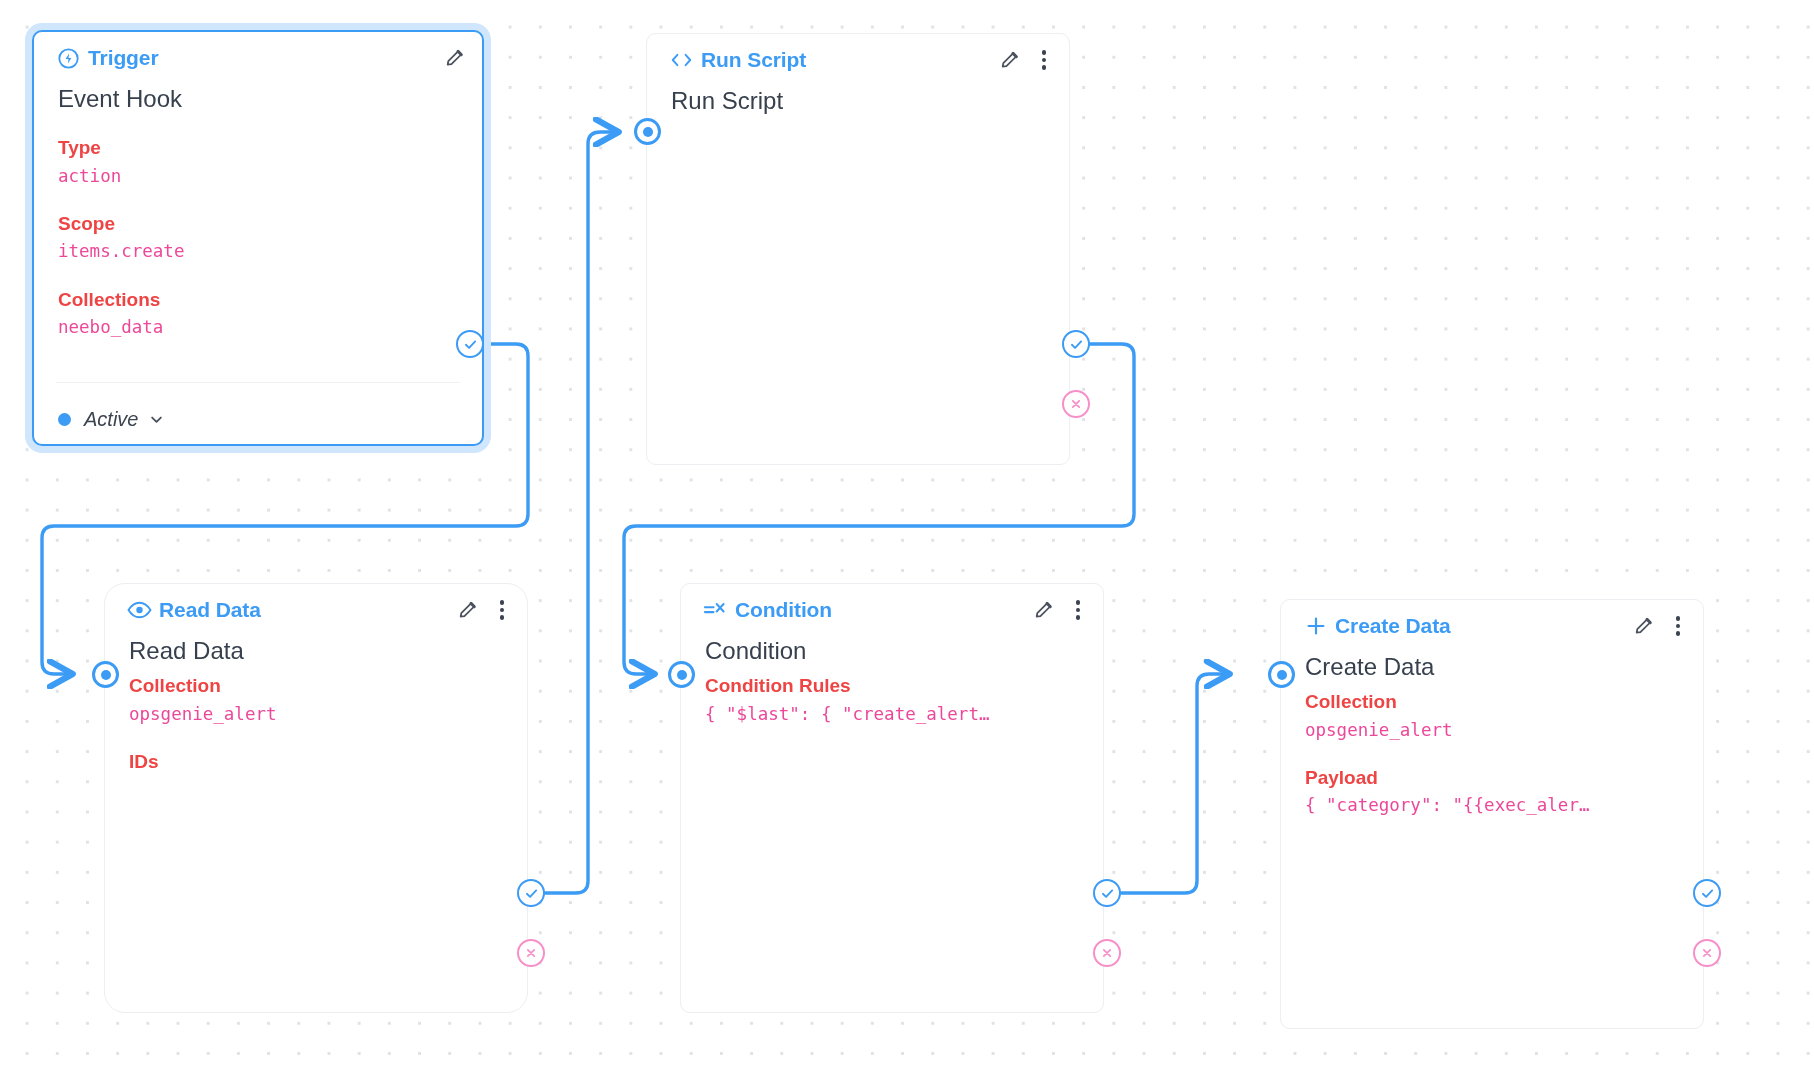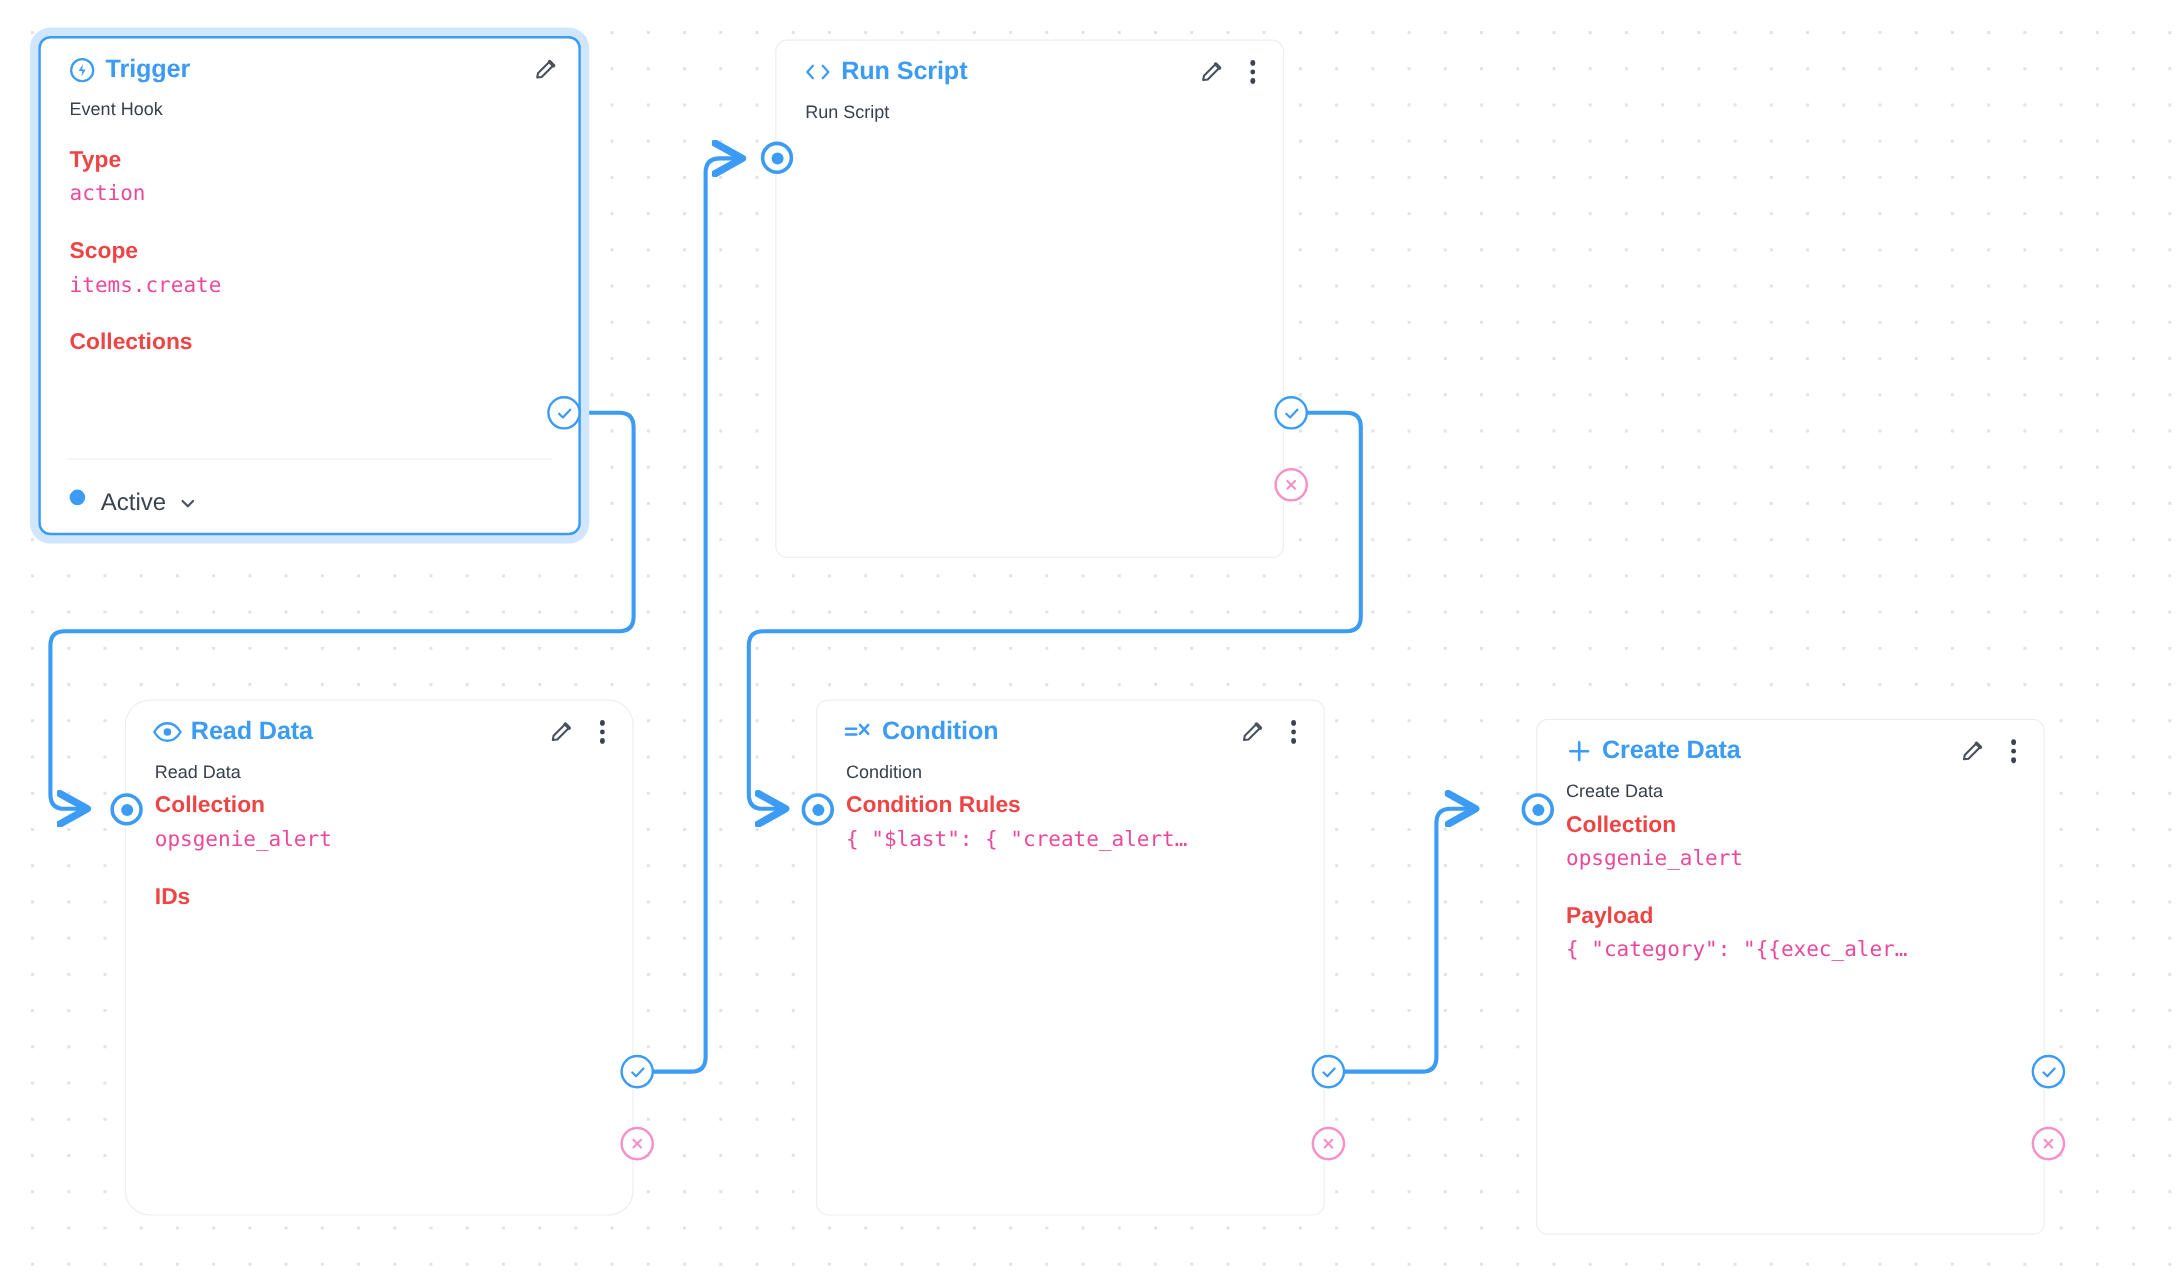--- a/index.html
+++ b/index.html
@@ -106,21 +106,21 @@
     width: 4.6px;
     height: 4.6px;
     border-radius: 50%;
     background: #3c4350;
   }
 
   .node-body {
     padding: 8px 20px 0 24px;
   }
   .row-name {
-    font-size: 15px;
+    font-size: 24px;
     color: #37404d;
     line-height: 1.55;
     margin-top: 6px;
     white-space: nowrap;
   }
   .field-label {
     font-size: 19px;
     font-weight: bold;
     color: #ef4444;
     line-height: 1.5;
@@ -139,22 +139,24 @@
   .field-gap { height: 14px; }
 
   
   .node-divider {
     margin: 0 0 0 0;
     height: 1.4px;
     background: #eef0f3;
   }
   .status-row {
     display: flex;
+    align-items: center;
     padding: 16px 0 0 24px;
     cursor: pointer;
+    font-style: italic;
   }
   .status-dot {
     width: 13px;
     height: 13px;
     border-radius: 50%;
     background: #3b9bf5;
     margin-right: 13px;
     flex: 0 0 auto;
   }
   .status-text {
@@ -251,20 +253,21 @@
     <div class="node-body">
       <div class="row-name">Event Hook</div>
       <div class="field-gap"></div>
       <div class="field-label">Type</div>
       <div class="field-value">action</div>
       <div class="field-gap"></div>
       <div class="field-label">Scope</div>
       <div class="field-value">items.create</div>
       <div class="field-gap"></div>
       <div class="field-label">Collections</div>
+      <div class="field-value">neebo_data</div>
     </div>
     <div class="node-divider" style="position:absolute; left:22px; right:22px; top:350px;"></div>
     <div class="status-row" style="position:absolute; left:0; top:360px;">
       <span class="status-dot"></span>
       <span class="status-text">Active</span>
       <span class="chev">
         <svg width="19" height="19" viewBox="0 0 24 24" fill="none">
           <path d="M6.5 9.5 L12 15 L17.5 9.5" stroke="currentColor" stroke-width="2.3" stroke-linecap="round" stroke-linejoin="round"></path>
         </svg>
       </span>

